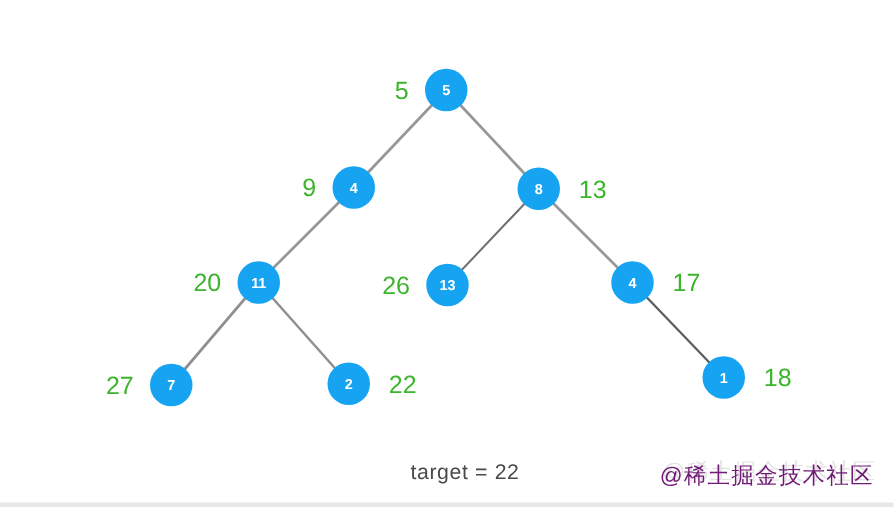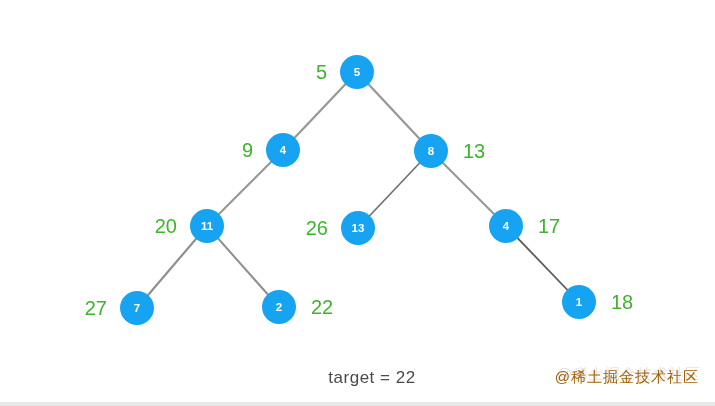--- a/index.html
+++ b/index.html
@@ -27,22 +27,22 @@
     width: 744px;
     text-align: center;
     font-size: 17px;
     letter-spacing: 0.5px;
     color: #4a4a4a;
   }
   .watermark {
     position: absolute;
     right: 16px;
     top: 368px;
-    font-size: 15px;
-    color: #a16207;
+    font-size: 18px;
+    color: #701a75;
     text-shadow: 2px -3px 0 rgba(190,190,190,0.45);
     letter-spacing: 1px;
   }
   .bottom-bar {
     position: absolute;
     left: 0;
     bottom: 0;
     width: 100%;
     height: 4px;
     background: #e8e8e8;

